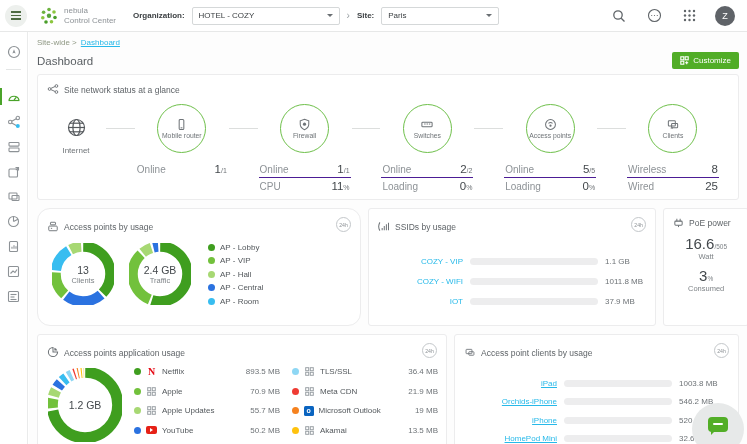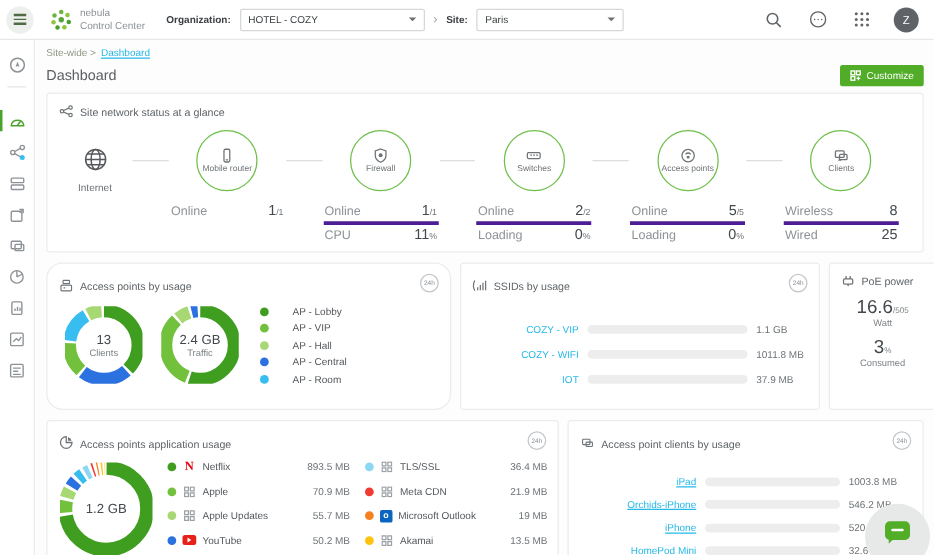--- a/index.html
+++ b/index.html
@@ -50,40 +50,40 @@
   .flow { display:flex; align-items:flex-start; padding:7px 10px 0 8px; }
   .inet { width:60px; display:flex; flex-direction:column; align-items:center; flex:none; }
   .inet svg { margin-top:13px; }
   .inet-label { margin-top:8px; font-size:8px; color:#6e7377; }
   .conn { flex:1; height:1px; background:#dcdedd; margin-top:24px; min-width:14px; }
   .node { width:94px; display:flex; flex-direction:column; align-items:center; flex:none; }
   .circle { width:49px; height:49px; border:1.6px solid #6fc04b; border-radius:50%; display:flex; flex-direction:column; align-items:center; justify-content:center; color:#6e7377; background:#fff; }
   .nlabel { font-size:6.8px; line-height:1.15; text-align:center; margin-top:1px; }
   .stats { width:92px; margin-top:8px; }
   .srow { display:flex; justify-content:space-between; align-items:baseline; padding:2px 1px; }
-  .srow + .srow { border-top:3px solid #4c1d95; }
+  .srow + .srow { border-top:1px solid #4c1d95; }
   .slabel { font-size:10px; color:#8d9296; }
   .sval { font-size:11.5px; color:#43484c; }
   .ssuf { font-size:7px; color:#6e7377; }
 
   
   .row2 { display:flex; gap:7px; margin-top:8px; }
   .row2 .card { height:118px; }
   #card-ap { width:324px; flex:none;border-radius:13px; }
   #card-ssid { flex:1; }
   #card-poe { width:86px; flex:none; }
 
   .ap-body { display:flex; align-items:center; padding:4px 8px 0 14px; gap:15px; }
   .donut { position:relative; width:62px; height:62px; flex:none; }
   .donut svg, .donut-lg svg { position:absolute; inset:0; width:100%; height:100%; }
   .dcenter { position:absolute; inset:0; display:flex; flex-direction:column; align-items:center; justify-content:center; }
   .dval { font-size:10.5px; color:#43484c;text-align:center; }
   .dlab { font-size:7.5px; color:#7e8387; }
   .legend { margin-left:2px; list-style:none; }
-  .litem { display:flex; align-items:center; gap:19px; margin:4.5px 0; }
+  .litem { display:flex; align-items:center; gap:5px; margin:4.5px 0; }
   .ldot { width:7px; height:7px; border-radius:50%; flex:none; }
   .ltext { font-size:8px; color:#53585c; }
 
   .ssid-body { padding:12px 12px 0 8px; }
   .brow { display:flex; align-items:center; gap:7px; margin:11px 0; }
   .bname { width:86px; text-align:right; font-size:8px; color:#27b9e9; cursor:pointer; flex:none; }
   .track { width:128px; height:7px; border-radius:3.5px; background:#ededee; overflow:hidden; flex:none; }
   .fill { height:100%; border-radius:3.5px; }
   .bval { font-size:8px; color:#6e7377; white-space:nowrap; }
 

